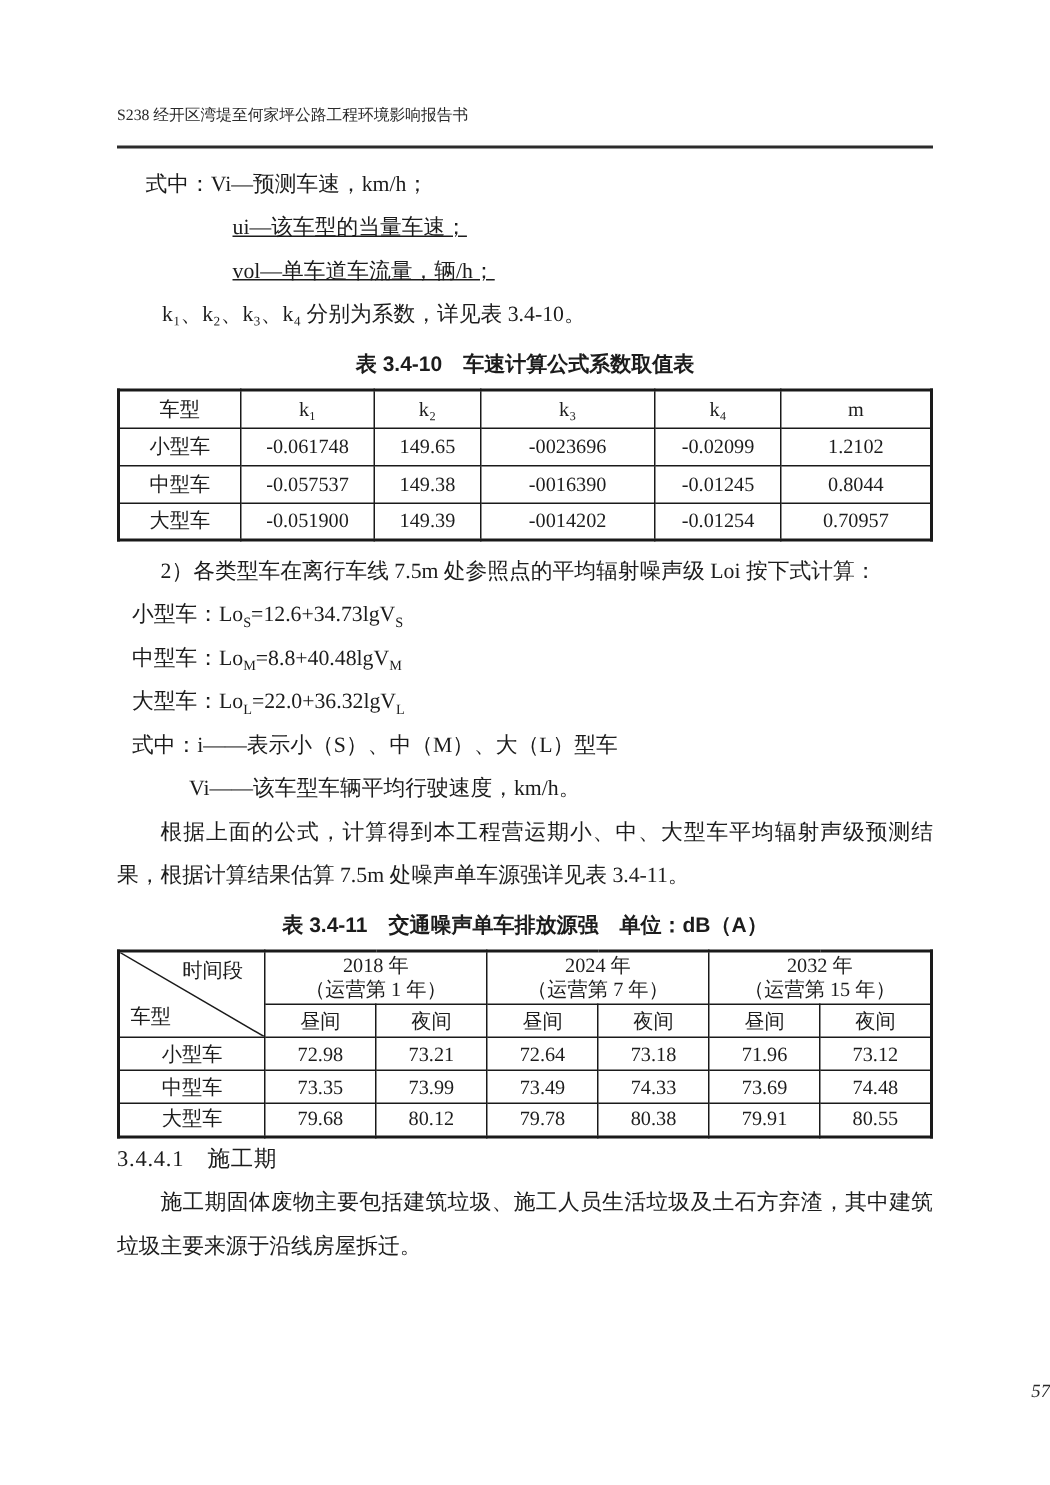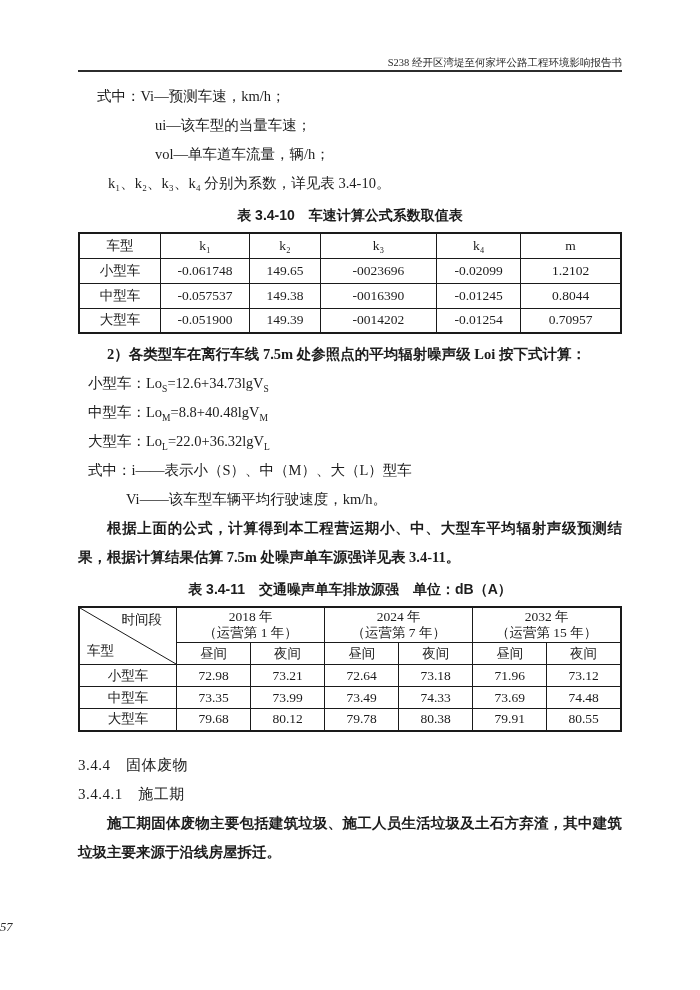--- a/index.html
+++ b/index.html
@@ -8,46 +8,45 @@
     width: 700px; height: 990px;
     background: #ffffff;
     color: #1c1c1c;
     font-family: "Liberation Serif", "DejaVu Serif", serif;
     position: relative;
     overflow: hidden;
   }
   .page { padding: 56px 78px 0 78px; }
 
   .doc-header {
-    text-align: right;
     font-size: 10.5px;
     line-height: 14px;
     color: #2a2a2a;
-    padding-bottom: 0;
+    padding-bottom: 12px;
     border-bottom: 2px solid #2c2c2c;
+    margin-top: 15px;
   }
 
   .content { padding-top: 10px; }
 
   p.ln {
     margin: 0;
     font-size: 14.5px;
     line-height: 29px;
     white-space: nowrap;
   }
   p.wrap {
     margin: 0;
     font-size: 14.5px;
     line-height: 29px;
     text-align: justify;
     white-space: normal;
-    font-weight: bold;
   }
   .ind-a { padding-left: 19px; }   
-  .ind-b { padding-left: 77px; }   
+  .ind-b { padding-left: 77px; text-decoration: underline; }   
   .ind-k { padding-left: 30px; }   
   .ind-f { padding-left: 10px; }   
   .ind-v { padding-left: 48px; }   
   .ind-p { text-indent: 29px; }    
 
   sub { font-size: 9.5px; line-height: 0; }
 
   .tbl-title {
     text-align: center;
     font-family: "Liberation Sans", "DejaVu Sans", sans-serif;
@@ -87,21 +86,21 @@
     line-height: 29px;
     font-weight: normal;
     letter-spacing: 0.5px;
   }
   .sec-h.first { margin-top: 19px; }
 
   .footer {
     position: absolute;
     left: 0; right: 0;
     top: 920px;
-    text-align: left;
+    text-align: right;
     font-size: 12.5px;
     font-style: italic;
     color: #2a2a2a;
   }
 </style>
 </head>
 <body>
 
 <div class="page">
 
@@ -241,20 +240,19 @@
           <td class="val-cell">79.68</td>
           <td class="val-cell">80.12</td>
           <td class="val-cell">79.78</td>
           <td class="val-cell">80.38</td>
           <td class="val-cell">79.91</td>
           <td class="val-cell">80.55</td>
         </tr>
       </tbody>
     </table>
 
-    <p class="sec-h first">3.4.4　固体废物</p>
     <p class="sec-h">3.4.4.1　施工期</p>
     <p class="wrap ind-p">施工期固体废物主要包括建筑垃圾、施工人员生活垃圾及土石方弃渣，其中建筑垃圾主要来源于沿线房屋拆迁。</p>
 
   </div>
 </div>
 
 <div class="footer">57</div>
 
 </body></html>

